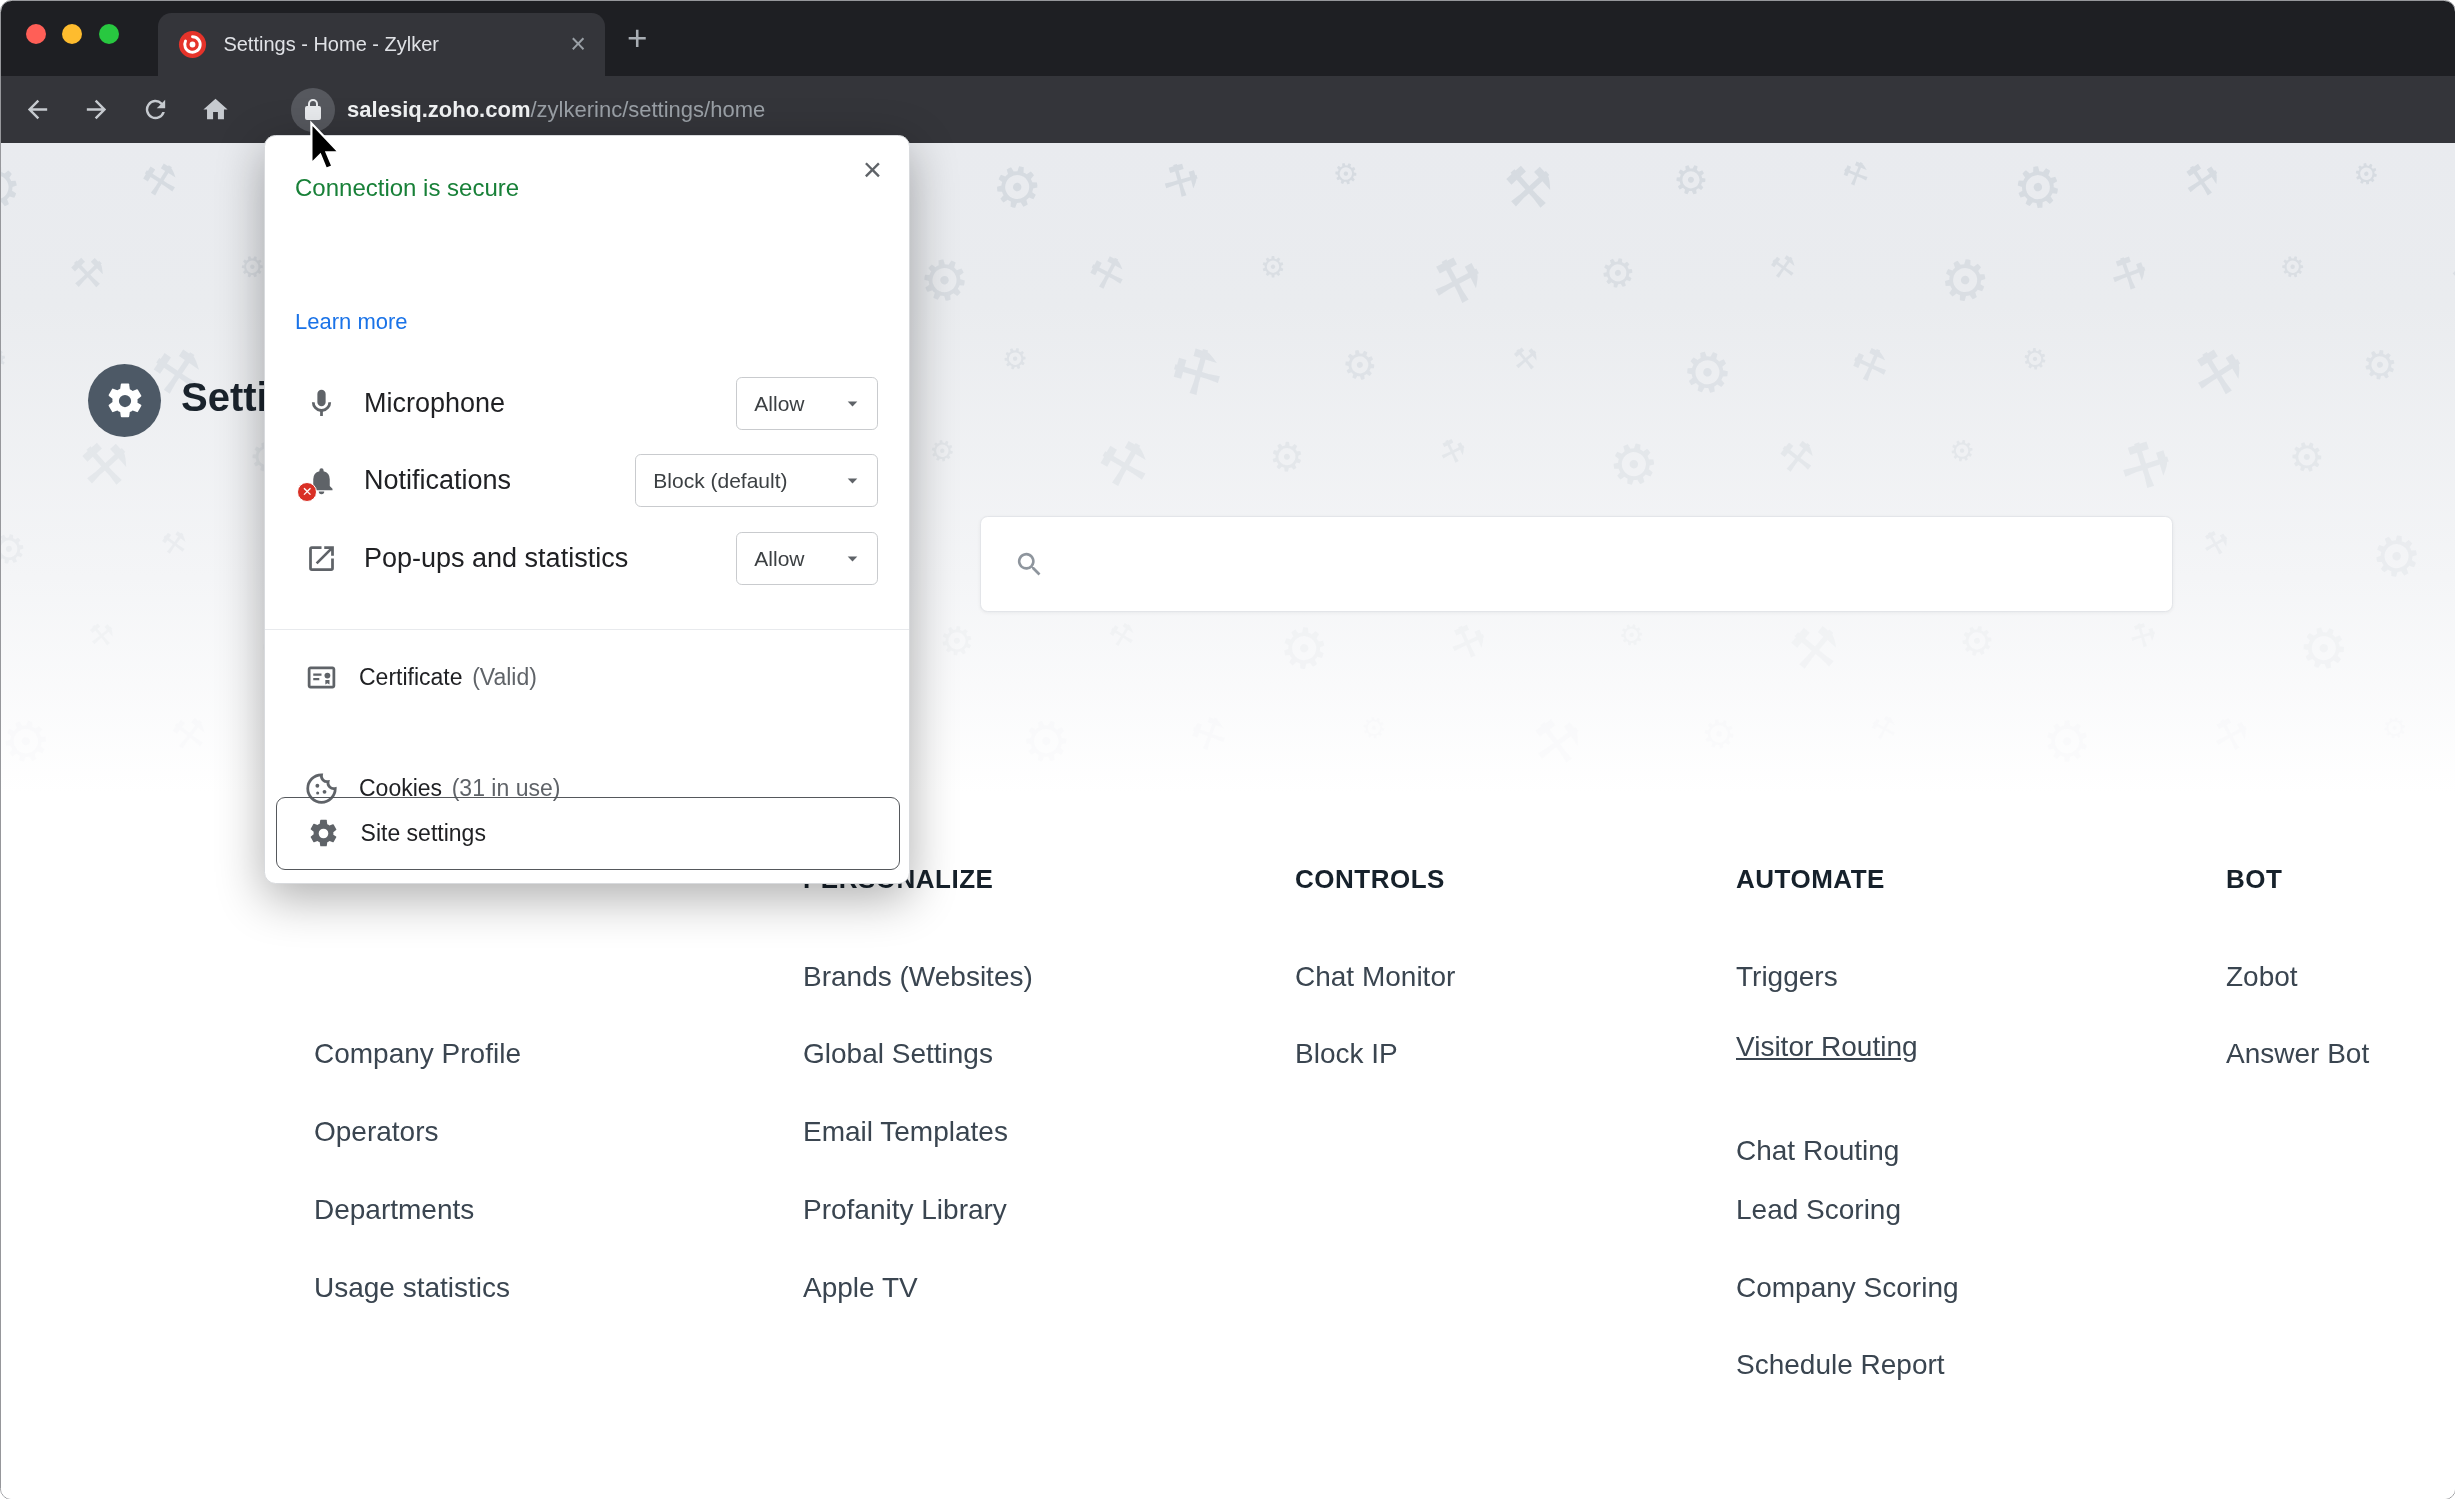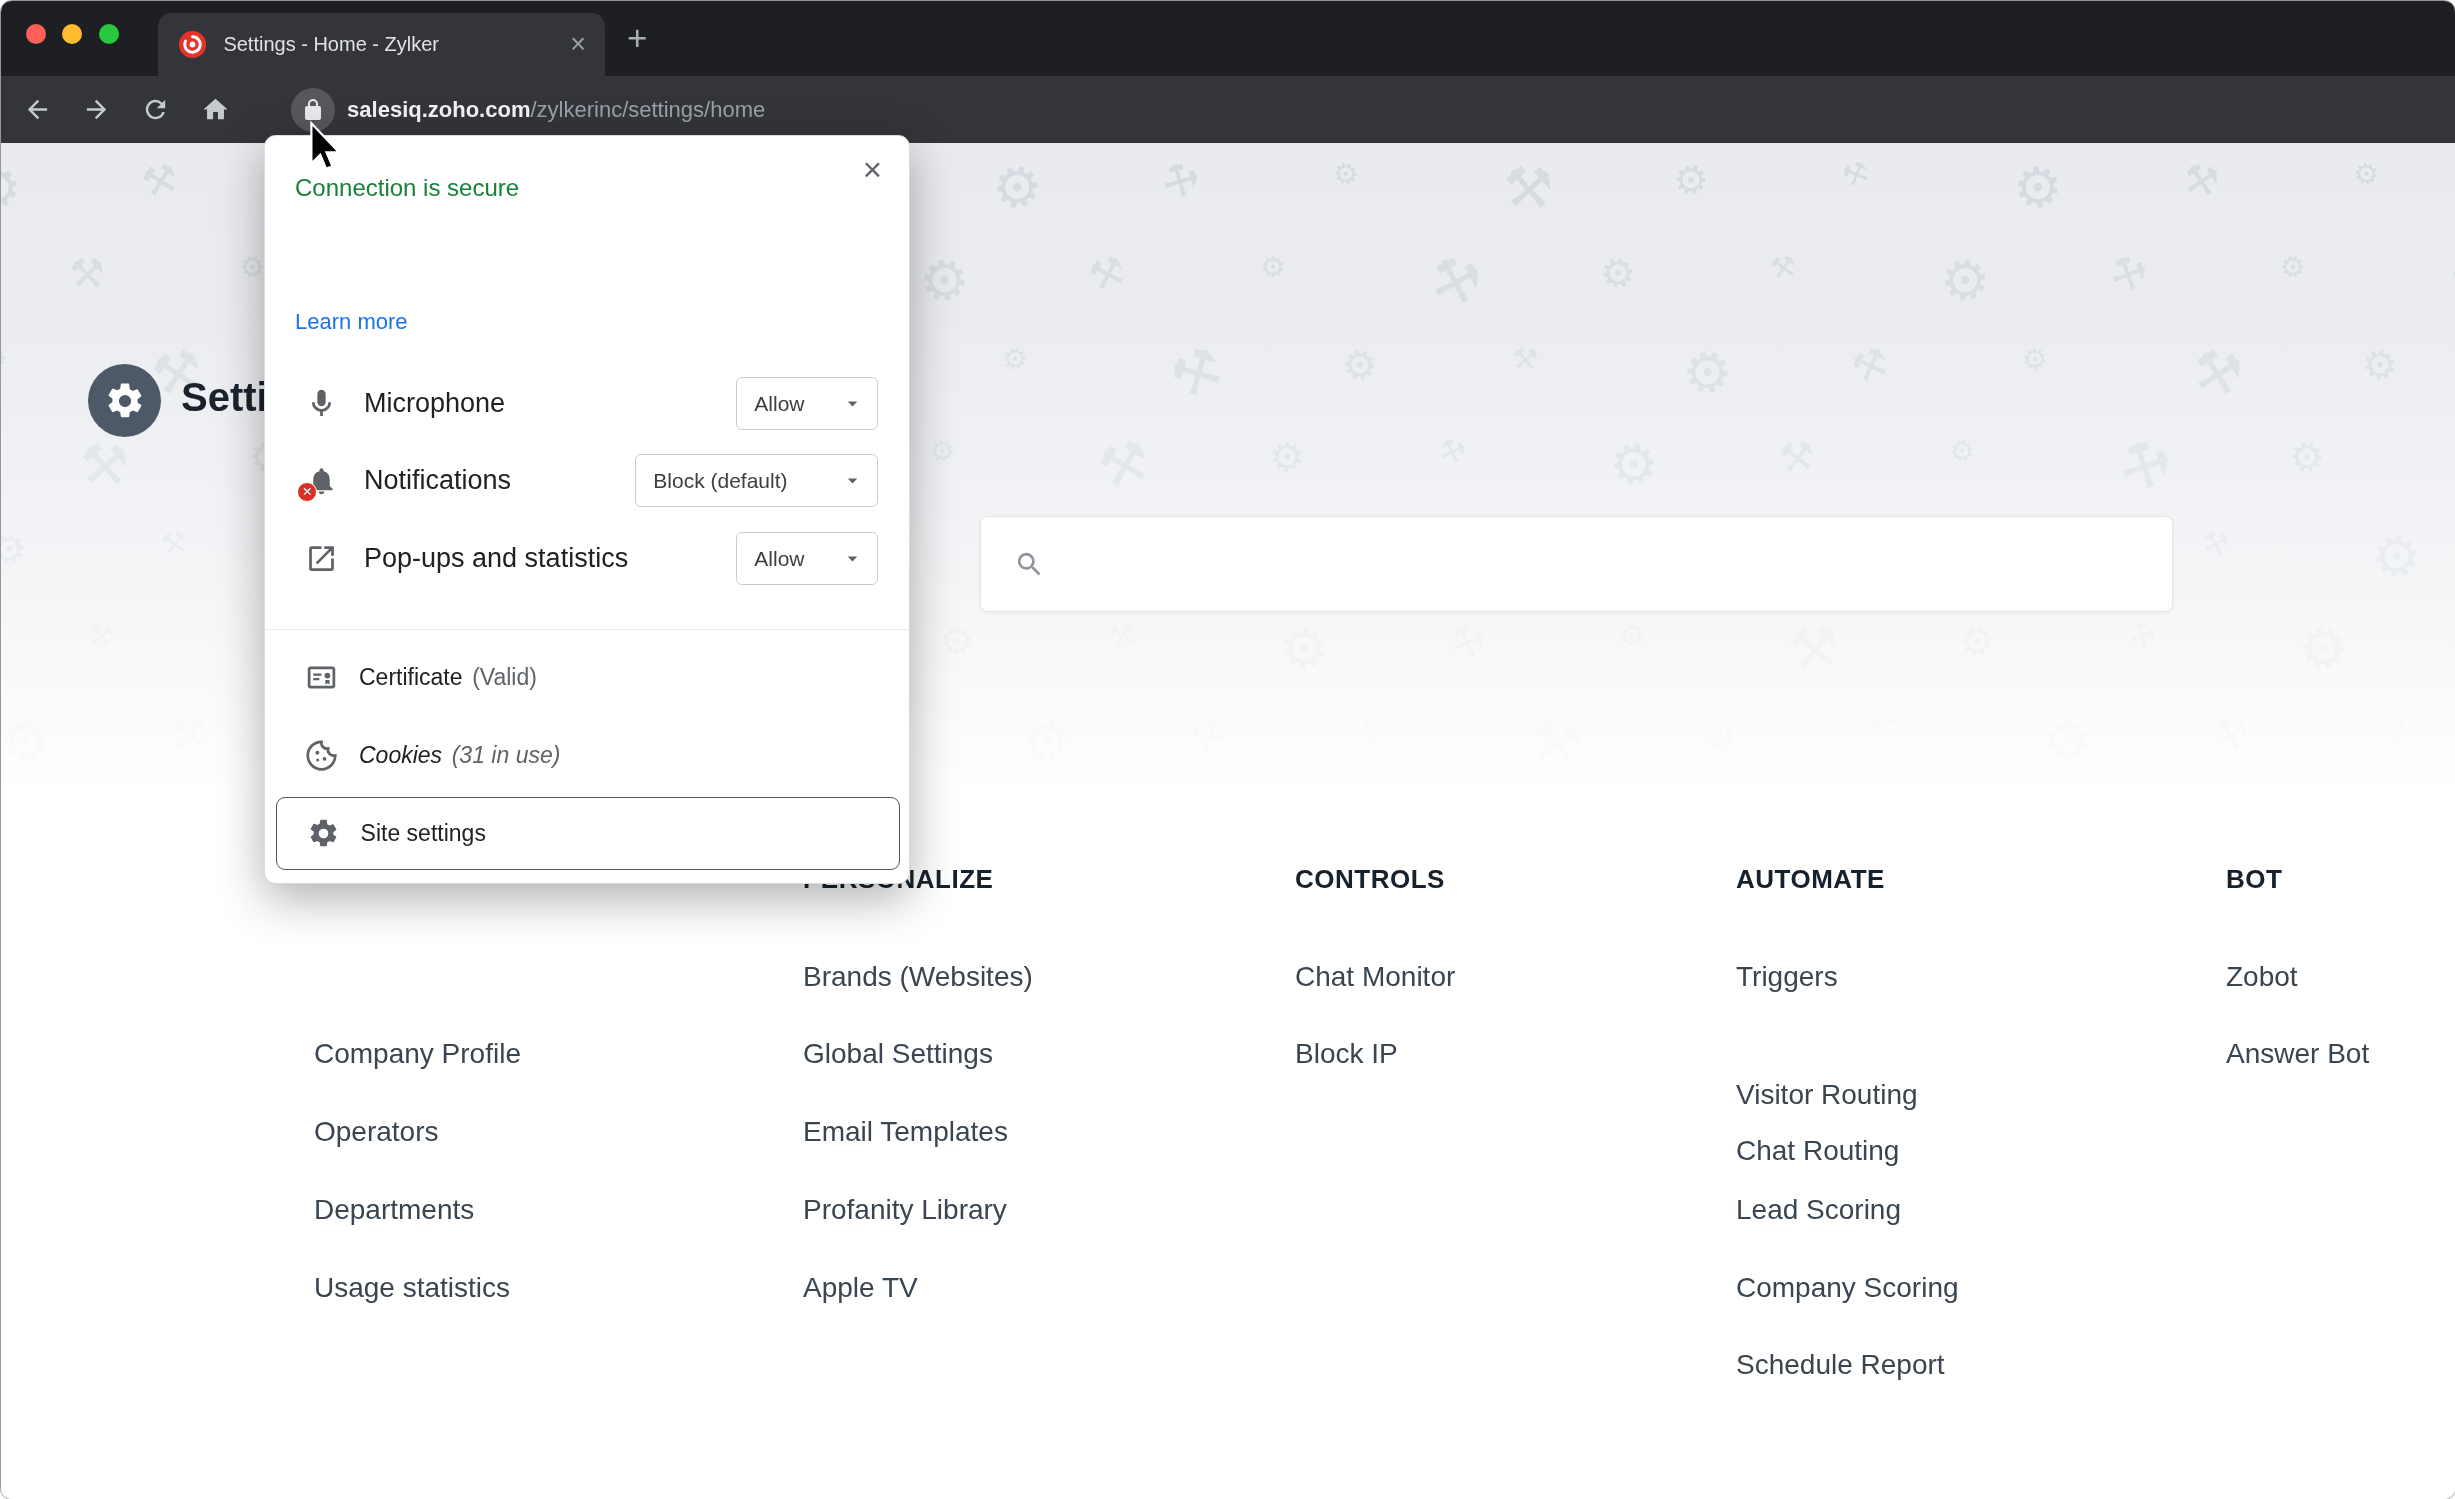--- a/index.html
+++ b/index.html
@@ -263,21 +263,21 @@
         <div class="col-item" style="left: 802px; top: 818px;">Brands (Websites)</div>
         <div class="col-item" style="left: 802px; top: 895px;">Global Settings</div>
         <div class="col-item" style="left: 802px; top: 973px;">Email Templates</div>
         <div class="col-item" style="left: 802px; top: 1051px;">Profanity Library</div>
         <div class="col-item" style="left: 802px; top: 1129px;">Apple TV</div>
         <div class="col-header" style="left: 1294px; top: 721px;">CONTROLS</div>
         <div class="col-item" style="left: 1294px; top: 818px;">Chat Monitor</div>
         <div class="col-item" style="left: 1294px; top: 895px;">Block IP</div>
         <div class="col-header" style="left: 1735px; top: 721px;">AUTOMATE</div>
         <div class="col-item" style="left: 1735px; top: 818px;">Triggers</div>
-        <div class="col-item" style="left: 1735px; top: 936px;">Visitor Routing</div>
+        <div class="col-item" style="left: 1735px; top: 888px; text-decoration: underline;">Visitor Routing</div>
         <div class="col-item" style="left: 1735px; top: 992px;">Chat Routing</div>
         <div class="col-item" style="left: 1735px; top: 1051px;">Lead Scoring</div>
         <div class="col-item" style="left: 1735px; top: 1129px;">Company Scoring</div>
         <div class="col-item" style="left: 1735px; top: 1206px;">Schedule Report</div>
         <div class="col-header" style="left: 2225px; top: 721px;">BOT</div>
         <div class="col-item" style="left: 2225px; top: 818px;">Zobot</div>
         <div class="col-item" style="left: 2225px; top: 895px;">Answer Bot</div>
       </div>
   </div>
 
@@ -343,21 +343,21 @@
             <svg viewBox="0 0 24 24">
               <path d="M20 4H4c-1.1 0-2 .9-2 2v12c0 1.1.9 2 2 2h16c1.1 0 2-.9 2-2V6c0-1.1-.9-2-2-2zm0 14H4V6h16v12z"></path>
               <path d="M6 9h6v1.7H6zM6 12.3h4.4V14H6z"></path>
               <circle cx="16.3" cy="10.6" r="2.1"></circle>
               <path d="M14.8 13.8h3V17l-1.5-.9-1.5.9z"></path>
             </svg>
           </span>
           <span class="ltext">Certificate</span>
           <span class="ldetail">(Valid)</span>
         </div>
-        <div class="link-row" style="top: 581px; font-style: italic;">
+        <div class="link-row" style="top: 614px;">
           <span class="picon">
             <svg viewBox="0 0 24 24">
               <path d="M12 2a10 10 0 1 0 10 10 4.2 4.2 0 0 1-5.2-5 4.2 4.2 0 0 1-4.8-5z" fill="none" stroke="#5f6368" stroke-width="2"></path>
               <circle cx="9" cy="10" r="1.4"></circle>
               <circle cx="14.2" cy="14.4" r="1.4"></circle>
               <circle cx="9.2" cy="15.2" r="1.1"></circle>
             </svg>
           </span>
           <span class="ltext">Cookies</span>
           <span class="ldetail">(31 in use)</span>

